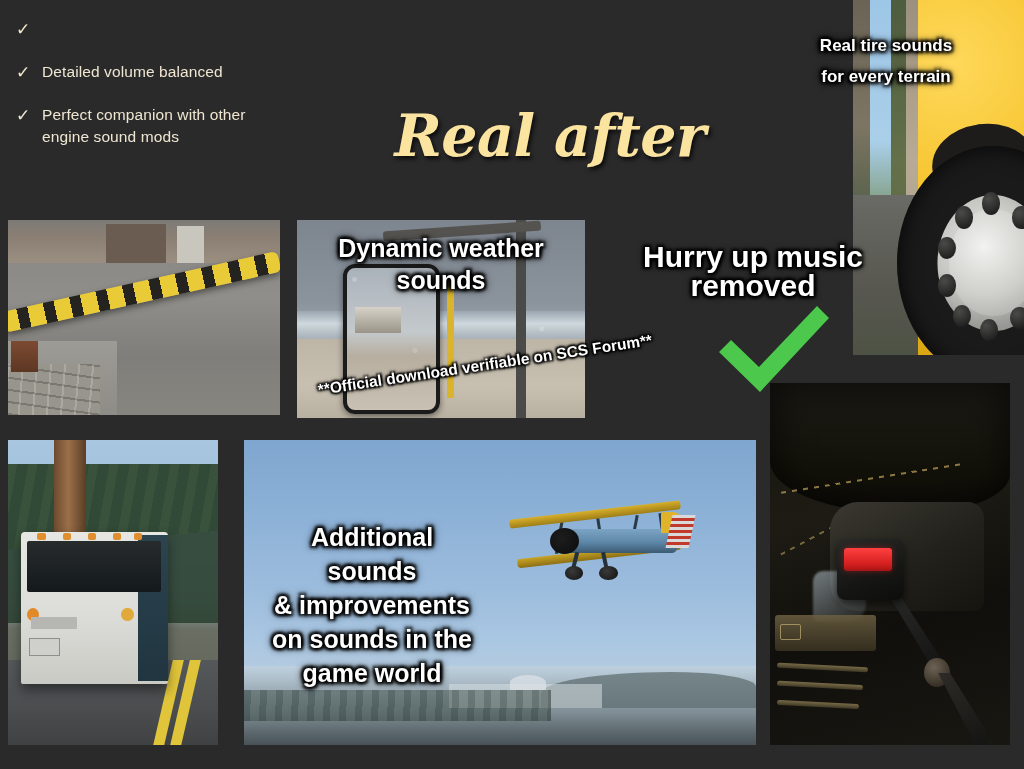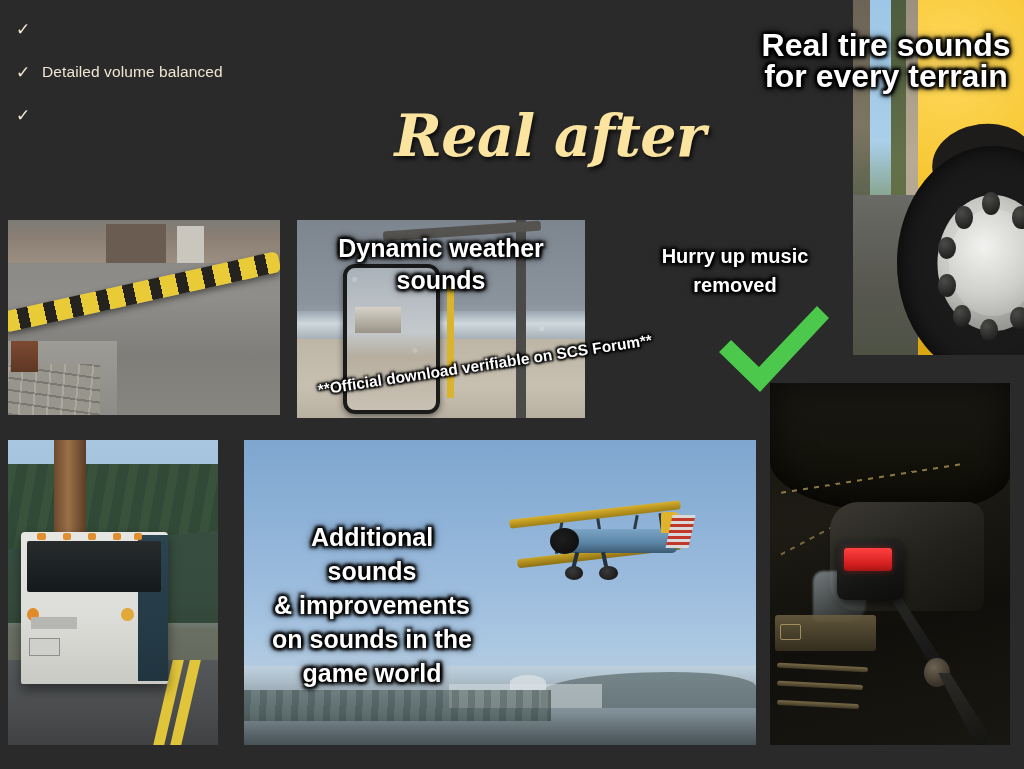--- a/index.html
+++ b/index.html
@@ -158,22 +158,22 @@
     color:#fff;font-weight:bold;font-size:15.5px;
     font-family:"Liberation Sans",sans-serif;
     text-shadow:-1.5px -1.5px 2px #000,1.5px -1.5px 2px #000,
                 -1.5px 1.5px 2px #000,1.5px 1.5px 2px #000,0 0 5px #000;
     z-index:20;white-space:nowrap;
   }
 
   
   #hurry-block{position:absolute;left:610px;top:242px;width:250px;height:130px;z-index:5;}
   #hurry-caption{
-    position:absolute;left:0;top:0;width:100%;text-align:center;
-    color:#fff;font-weight:bold;font-size:20px;line-height:29px;
+    position:absolute;left:18px;top:0;width:100%;text-align:center;
+    color:#fff;font-weight:bold;font-size:30px;line-height:29px;
     font-family:"Liberation Sans",sans-serif;
     text-shadow:-2px -2px 3px #000,2px -2px 3px #000,-2px 2px 3px #000,2px 2px 3px #000,0 0 7px #000;
   }
   #green-check{position:absolute;left:105px;top:62px;width:118px;height:88px;}
 
   
   #ai-panel{left:8px;top:440px;width:210px;height:305px;}
   #ai-panel .bg{background:linear-gradient(180deg,#a8c6df 0%,#9cbdd8 38%,#8aa7b6 52%,#6a6f63 62%,#595b52 100%);}
   .ai-trees{position:absolute;left:0;top:8%;width:100%;height:52%;
     background:
@@ -287,20 +287,22 @@
   <div class="checklist">
     <div class="check-row">
       <span class="check-mark">✓</span>
     </div>
     <div class="check-row">
       <span class="check-mark">✓</span>
       <span class="check-text">Detailed volume balanced</span>
     </div>
     <div class="check-row">
       <span class="check-mark">✓</span>
+      <span class="check-text ml" style="white-space:pre-line">Perfect companion with other
+engine sound mods</span>
     </div>
   </div>
 
   <div class="main-title" style="color: rgb(251, 227, 160);">Real after</div>
 
   <div class="panel" id="tire-panel">
     <div class="bg">
       <div class="tire-sky"></div>
       <div class="tire-strip-a"></div>
       <div class="tire-strip-c"></div>
@@ -316,21 +318,21 @@
 
         <div class="lug" style="left:59%;top:69%"></div>
         <div class="lug" style="left:43%;top:74%"></div>
         <div class="lug" style="left:29%;top:68%"></div>
         <div class="lug" style="left:21%;top:55%"></div>
         <div class="lug" style="left:21%;top:39%"></div>
         <div class="lug" style="left:30%;top:26%"></div>
       </div>
     </div>
   </div>
-  <div class="cap" style="left:748px;top:30px;width:276px;font-size:32px;line-height:31px;white-space:pre-line">Real tire sounds
+  <div class="cap" style="left:748px;top:30px;width:276px;font-size:17px;line-height:31px;white-space:pre-line">Real tire sounds
 for every terrain</div>
 
   <div class="panel" id="bump-panel">
     <div class="bg">
       <div class="bump-build"></div>
       <div class="bump-door"></div>
       <div class="bump-door2"></div>
       <div class="bump-sidewalk"></div>
       <div class="bump-cobble"></div>
       <div class="bump-box"></div>

